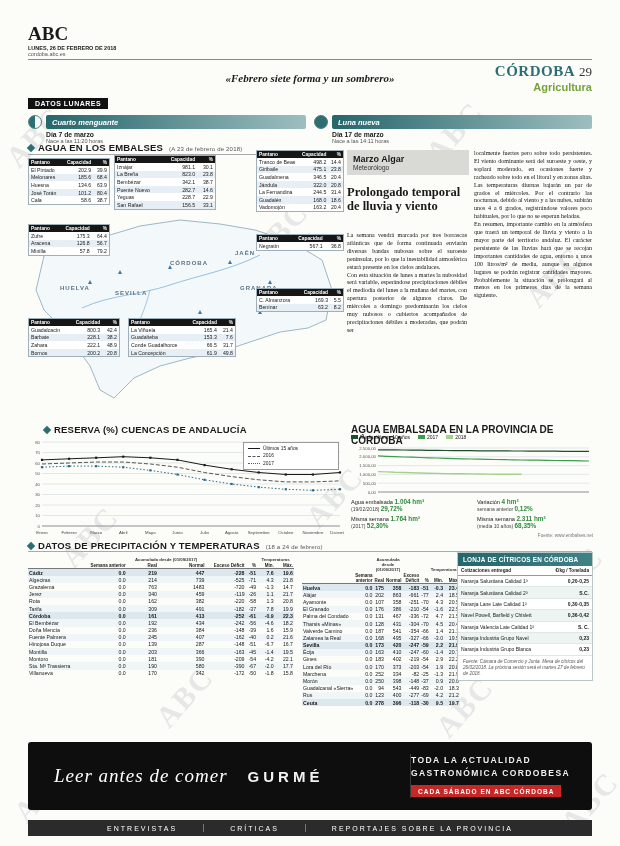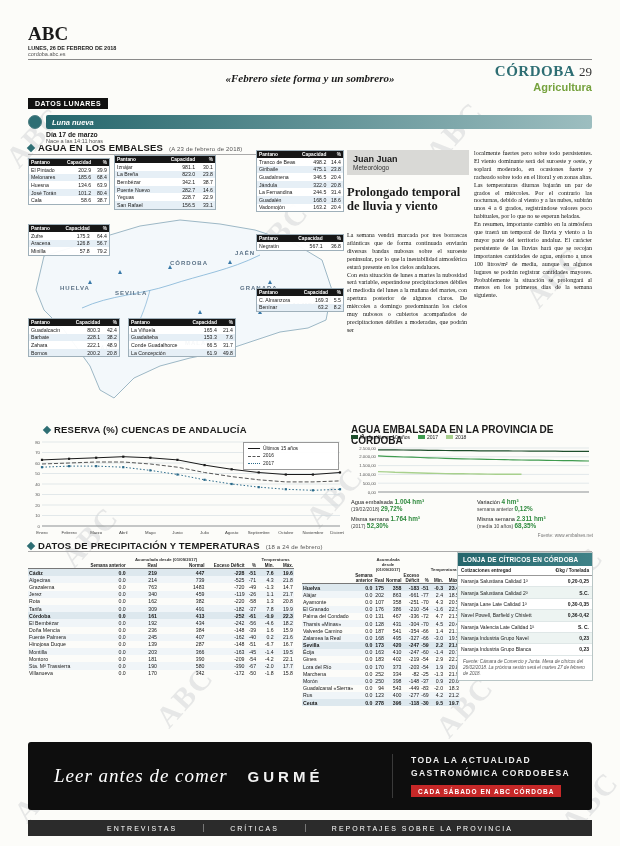--- a/index.html
+++ b/index.html
@@ -107,21 +107,21 @@
   .lonja-t td+td{text-align:right;font-weight:bold;white-space:nowrap;}
   .lonja-t tbody tr:nth-child(even) td{background:#edf4f2;}
   .lonja-foot{font-size:4.6px;font-style:italic;color:#555;padding:3px 5px;line-height:1.3;}
 
   
   .ad{position:absolute;left:28px;top:742px;width:564px;height:68px;background:#0e0e0e;border-radius:3px;
       display:flex;align-items:center;color:#fff;}
   .ad-script{font-family:"Liberation Serif",serif;font-style:italic;font-size:19px;margin-left:26px;
              letter-spacing:1px;white-space:nowrap;}
   .ad-brand{font-size:15px;font-weight:bold;letter-spacing:4px;margin-left:20px;color:#f2f2f2;}
-  .ad-right{margin-left:auto;margin-right:22px;border-left:1px solid #3a3a3a;padding-left:18px;}
+  .ad-right{margin-left:auto;margin-right:22px;border-left:1px solid #3a3a3a;}
   .ad-line{font-size:8.5px;font-weight:bold;letter-spacing:1.4px;color:#eee;line-height:1.5;}
   .ad-badge{display:inline-block;background:#c62828;color:#fff;font-size:6.5px;font-weight:bold;
             letter-spacing:1px;padding:2.5px 7px;margin-top:4px;}
   .footbar{position:absolute;left:28px;top:820px;width:564px;height:16px;background:#2b2b2b;color:#fff;
            display:flex;align-items:center;justify-content:center;gap:26px;font-size:7px;letter-spacing:2px;}
   .fsep{width:1px;height:8px;background:#777;}
 </style>
 </head>
 <body>
 
@@ -150,20 +150,26 @@
       <span class="sec-name" data-name="section-name">CÓRDOBA</span><span class="pagenum" data-name="page-number">29</span>
       <div class="subsec" data-name="subsection-name">Agricultura</div>
     </div>
   </div>
 
   <div class="quote" data-name="proverb-quote">«Febrero siete forma y un sombrero»</div>
 
   <div class="lunar" data-name="lunar-section">
     <span class="lunar-label" data-name="lunar-section-title">DATOS LUNARES</span>
     <div class="lunar-row">
+      <div class="phase" data-name="lunar-phase">
+        <span class="moon menguante" data-name="waning-quarter-moon-icon"></span>
+        <div class="phase-bar" data-name="phase-name">Cuarto menguante</div>
+        <div class="phase-day" data-name="phase-day">Día 7 de marzo</div>
+        <div class="phase-time" data-name="phase-time">Nace a las 11:20 horas</div>
+      </div>
       <div class="phase" data-name="lunar-phase">
         <span class="moon nueva" data-name="new-moon-icon"></span>
         <div class="phase-bar" data-name="phase-name">Luna nueva</div>
         <div class="phase-day" data-name="phase-day">Día 17 de marzo</div>
         <div class="phase-time" data-name="phase-time">Nace a las 14:11 horas</div>
       </div>
     </div>
   </div>
 
   <div class="sec-title" style="left:28px;top:142px;" data-name="embalses-section-title">
@@ -440,21 +446,21 @@
         </tr>
         <tr data-name="table-row">
           <td>La Concepción</td>
           <td>61.9</td>
           <td>49.8</td>
         </tr>
       </tbody>
     </table>
 
   <div class="author-box" data-name="author-box">
-    <div class="author-name" data-name="author-name">Juan Juan</div>
+    <div class="author-name" data-name="author-name">Marzo Algar</div>
     <div class="author-role" data-name="author-role">Meteorólogo</div>
   </div>
   <div class="headline" data-name="article-headline">Prolongado temporal de lluvia y viento</div>
   <div class="bodycol col1" data-name="article-column-1">La semana vendrá marcada por tres borrascas atlánticas que de forma continuada enviarán diversas bandas nubosas sobre el suroeste peninsular, por lo que la inestabilidad atmosférica estará presente en los cielos andaluces.
 Con esta situación de lunes a martes la nubosidad será variable, esperándose precipitaciones débiles el mediodía del lunes a la mañana del martes, con apertura posterior de algunos claros. De miércoles a domingo predominarán los cielos muy nubosos o cubiertos acompañados de precipitaciones débiles a moderadas, que podrán ser</div>
   <div class="bodycol col2" data-name="article-column-2">localmente fuertes pero sobre todo persistentes. El viento dominante será del suroeste y oeste, y soplará moderado, en ocasiones fuerte y racheado sobre todo en el litoral y en zonas altas. Las temperaturas diurnas bajarán un par de grados el miércoles. Por el contrario las nocturnas, debido al viento y a las nubes, subirán unos 4 a 6 grados, registrándose valores poco habituales, por lo que no se esperan heladas.
 En resumen, importante cambio en la atmósfera que traerá un temporal de lluvia y viento a la mayor parte del territorio andaluz. El carácter persistente de las lluvias hará que se recojan importantes cantidades de agua, entorno a unos 100 litros/m² de media, aunque en algunos lugares se podrán registrar cantidades mayores. Probablemente la situación se prolongará al menos en los primeros días de la semana siguiente.</div>
 
   <div class="sec-title reserva-title" style="left:44px;top:424px;position:absolute;" data-name="reserva-chart-title">
     <span class="dia" data-name="diamond-bullet-icon"></span><span>RESERVA (%) CUENCAS DE ANDALUCÍA</span>

